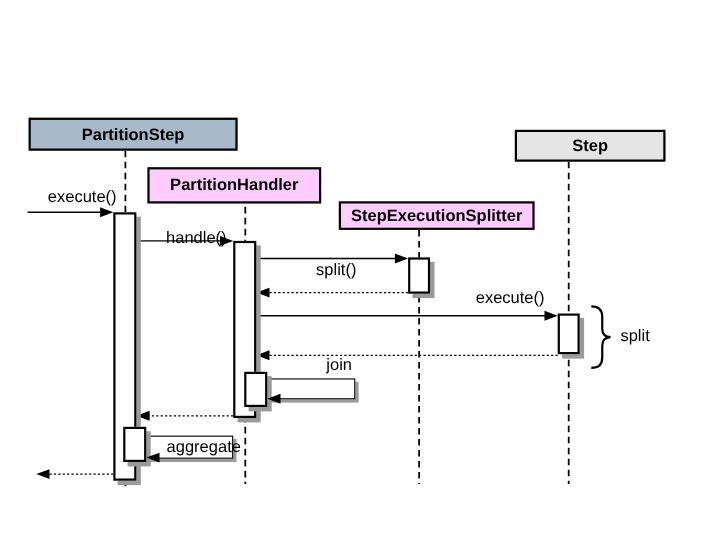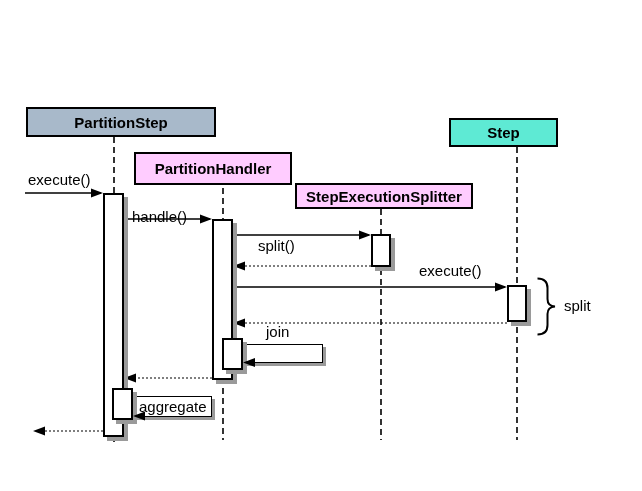--- a/index.html
+++ b/index.html
@@ -15,21 +15,21 @@
   }
   .bar{
     position:absolute;box-sizing:border-box;background:#fff;
     border:2px solid #000;box-shadow:4px 4px 0 #9a9a9a;
   }
   .loop{
     position:absolute;box-sizing:border-box;background:#fff;
     border:1px solid #000;box-shadow:3px 3px 0 #9a9a9a;
   }
   .msg{
-    position:absolute;font-size:15px;color:#000;text-align:left;
+    position:absolute;font-size:15px;color:#000;text-align:right;
     line-height:18px;white-space:nowrap;
   }
   .lifeline{stroke:#000;stroke-width:1.6;stroke-dasharray:6 4;}
   .callline{stroke:#000;stroke-width:1.3;}
   .retline{stroke:#000;stroke-width:1.2;stroke-dasharray:2 2;}
   .head{fill:#000;stroke:none;}
   .brace{stroke:#000;stroke-width:2;fill:none;}
 </style>
 </head>
 <body>
@@ -65,23 +65,23 @@
     <polygon class="head" points="124,378 136,373.5 136,382.5"></polygon>
 
     <line class="retline" x1="103" y1="431" x2="35" y2="431"></line>
     <polygon class="head" points="33,431 45,426.5 45,435.5"></polygon>
   </svg>
 
   <div class="participant" style="left: 26px; top: 107px; width: 190px; height: 30px; background: rgb(168, 185, 202);">PartitionStep</div>
 
   <div class="participant" style="left: 134px; top: 152px; width: 158px; height: 33px; background: rgb(255, 204, 255);">PartitionHandler</div>
 
-  <div class="participant" style="left: 295px; top: 183px; width: 178px; height: 26px; background: rgb(255, 204, 255);">StepExecutionSplitter</div>
+  <div class="participant" style="left: 308px; top: 183px; width: 178px; height: 26px; background: rgb(255, 204, 255);">StepExecutionSplitter</div>
 
-  <div class="participant" style="left: 449px; top: 118px; width: 109px; height: 29px; background: #5eead4;">Step</div>
+  <div class="participant" style="left: 468px; top: 118px; width: 137px; height: 29px; background: #e5e5e5;">Step</div>
 
   <div class="bar" style="left:103px;top:193px;width:21px;height:244px;"></div>
   <div class="bar" style="left:212px;top:219px;width:21px;height:161px;"></div>
   <div class="bar" style="left:371px;top:234px;width:20px;height:33px;"></div>
   <div class="bar" style="left:507px;top:285px;width:20px;height:37px;"></div>
 
   <div class="loop" style="left:233px;top:344px;width:90px;height:19px;"></div>
   <div class="loop" style="left:125px;top:396px;width:87px;height:21px;"></div>
 
   <div class="bar" style="left:222px;top:338px;width:21px;height:32px;"></div>

